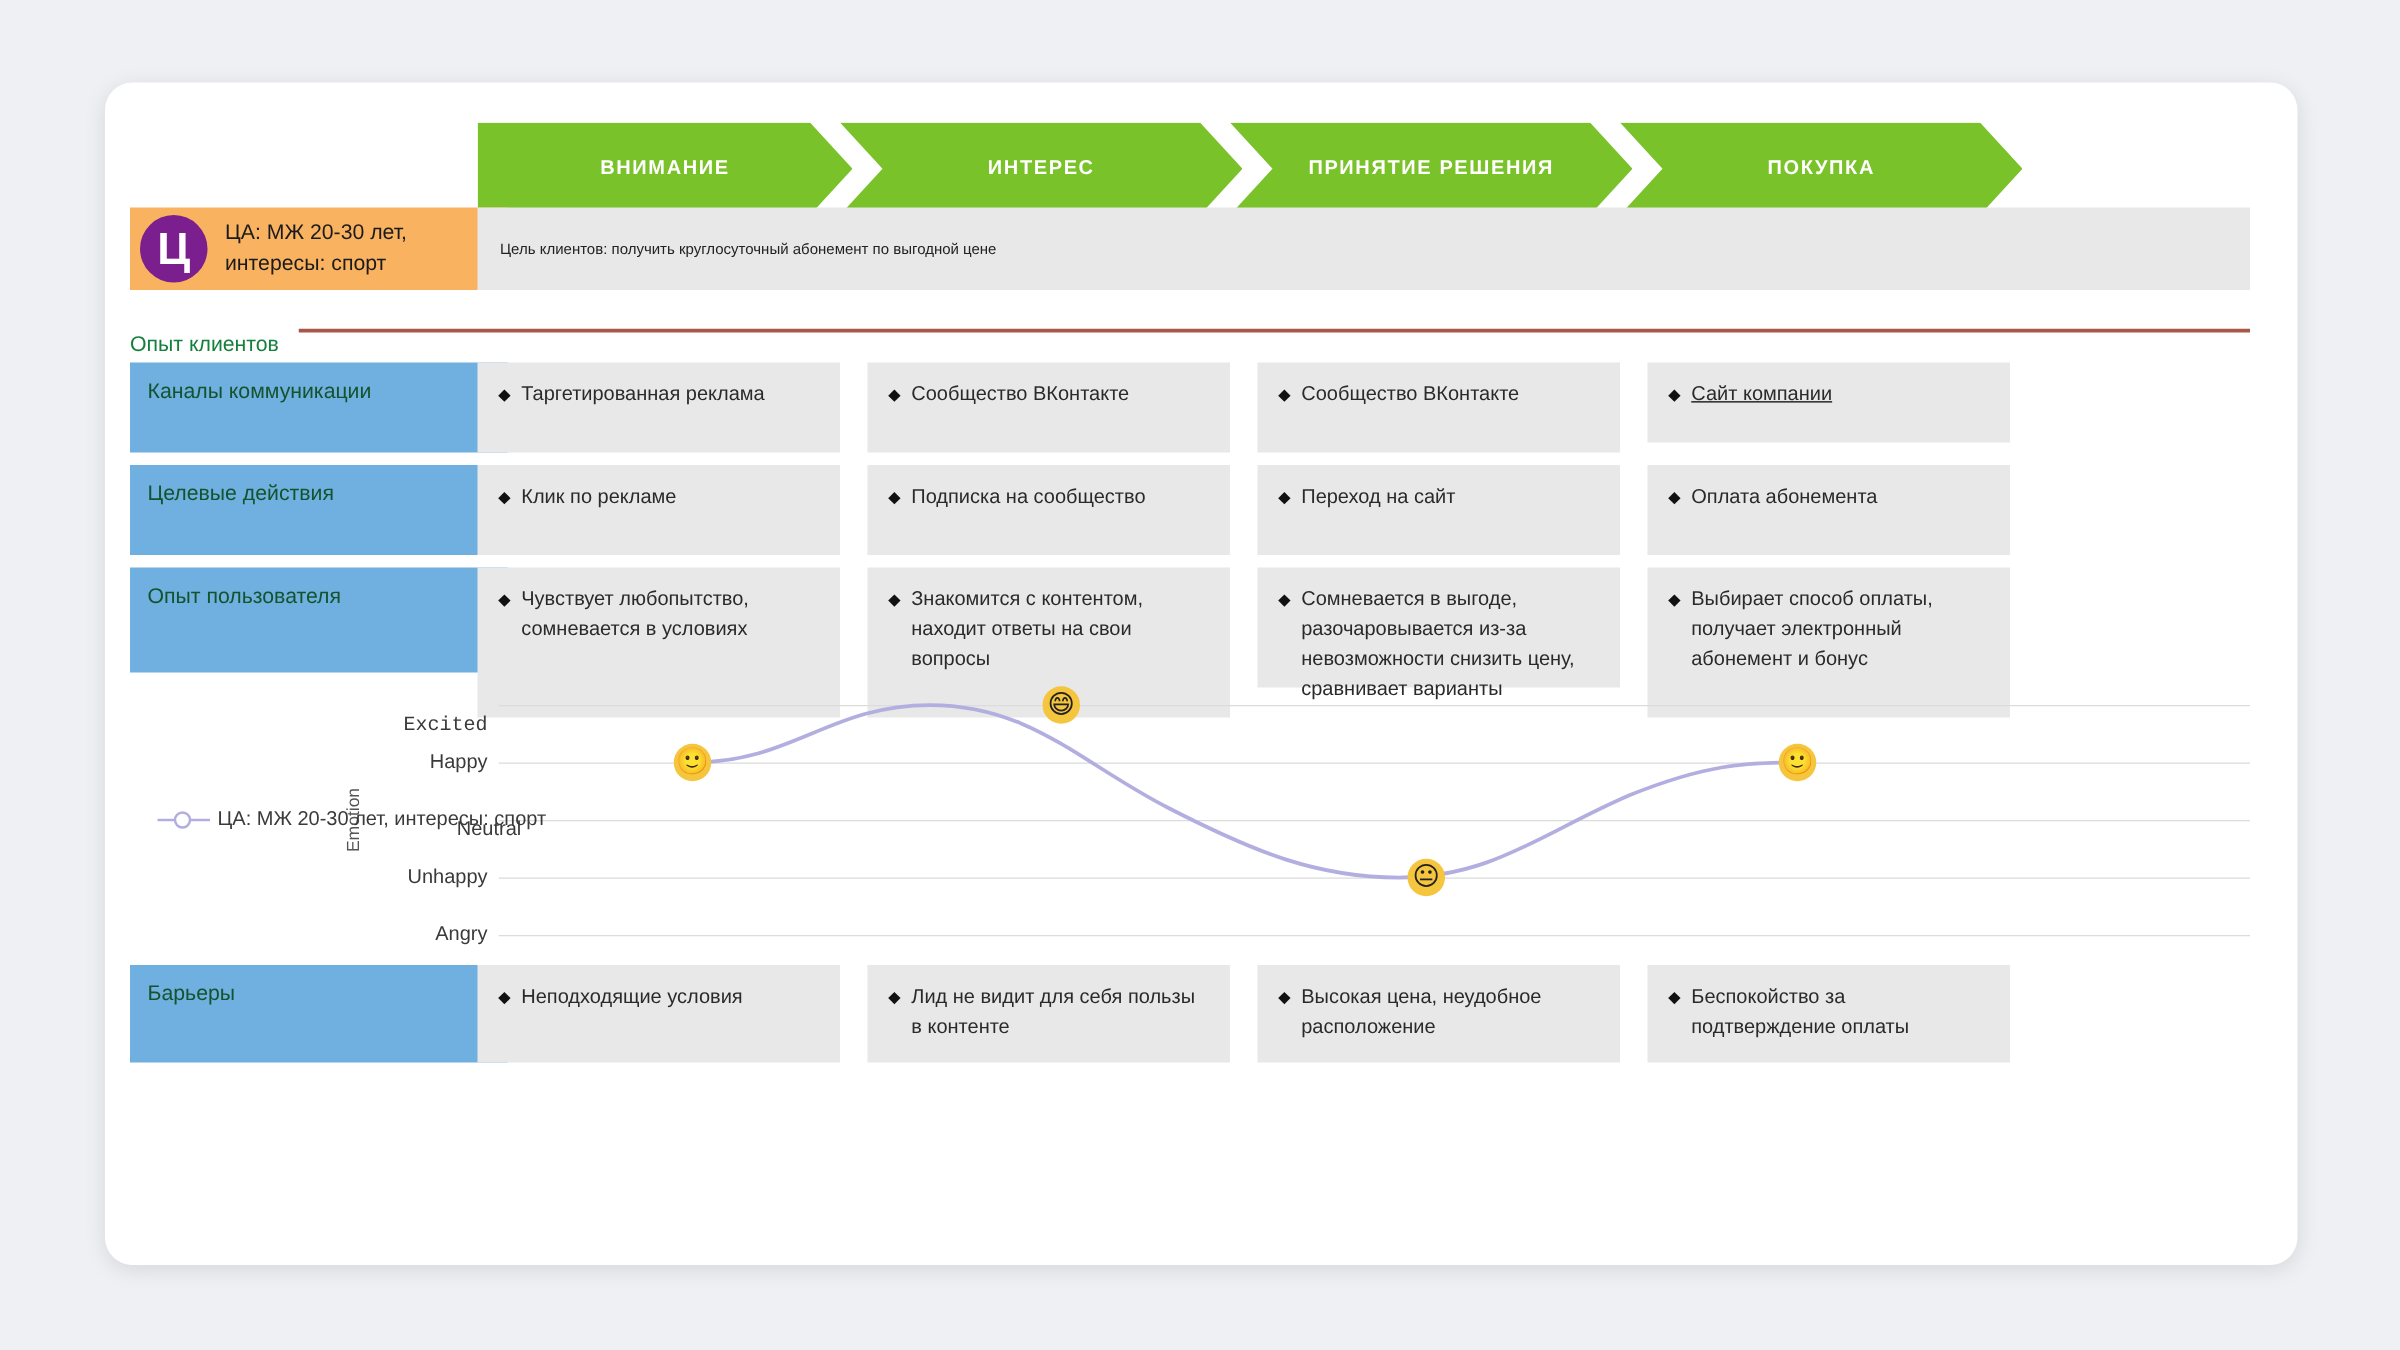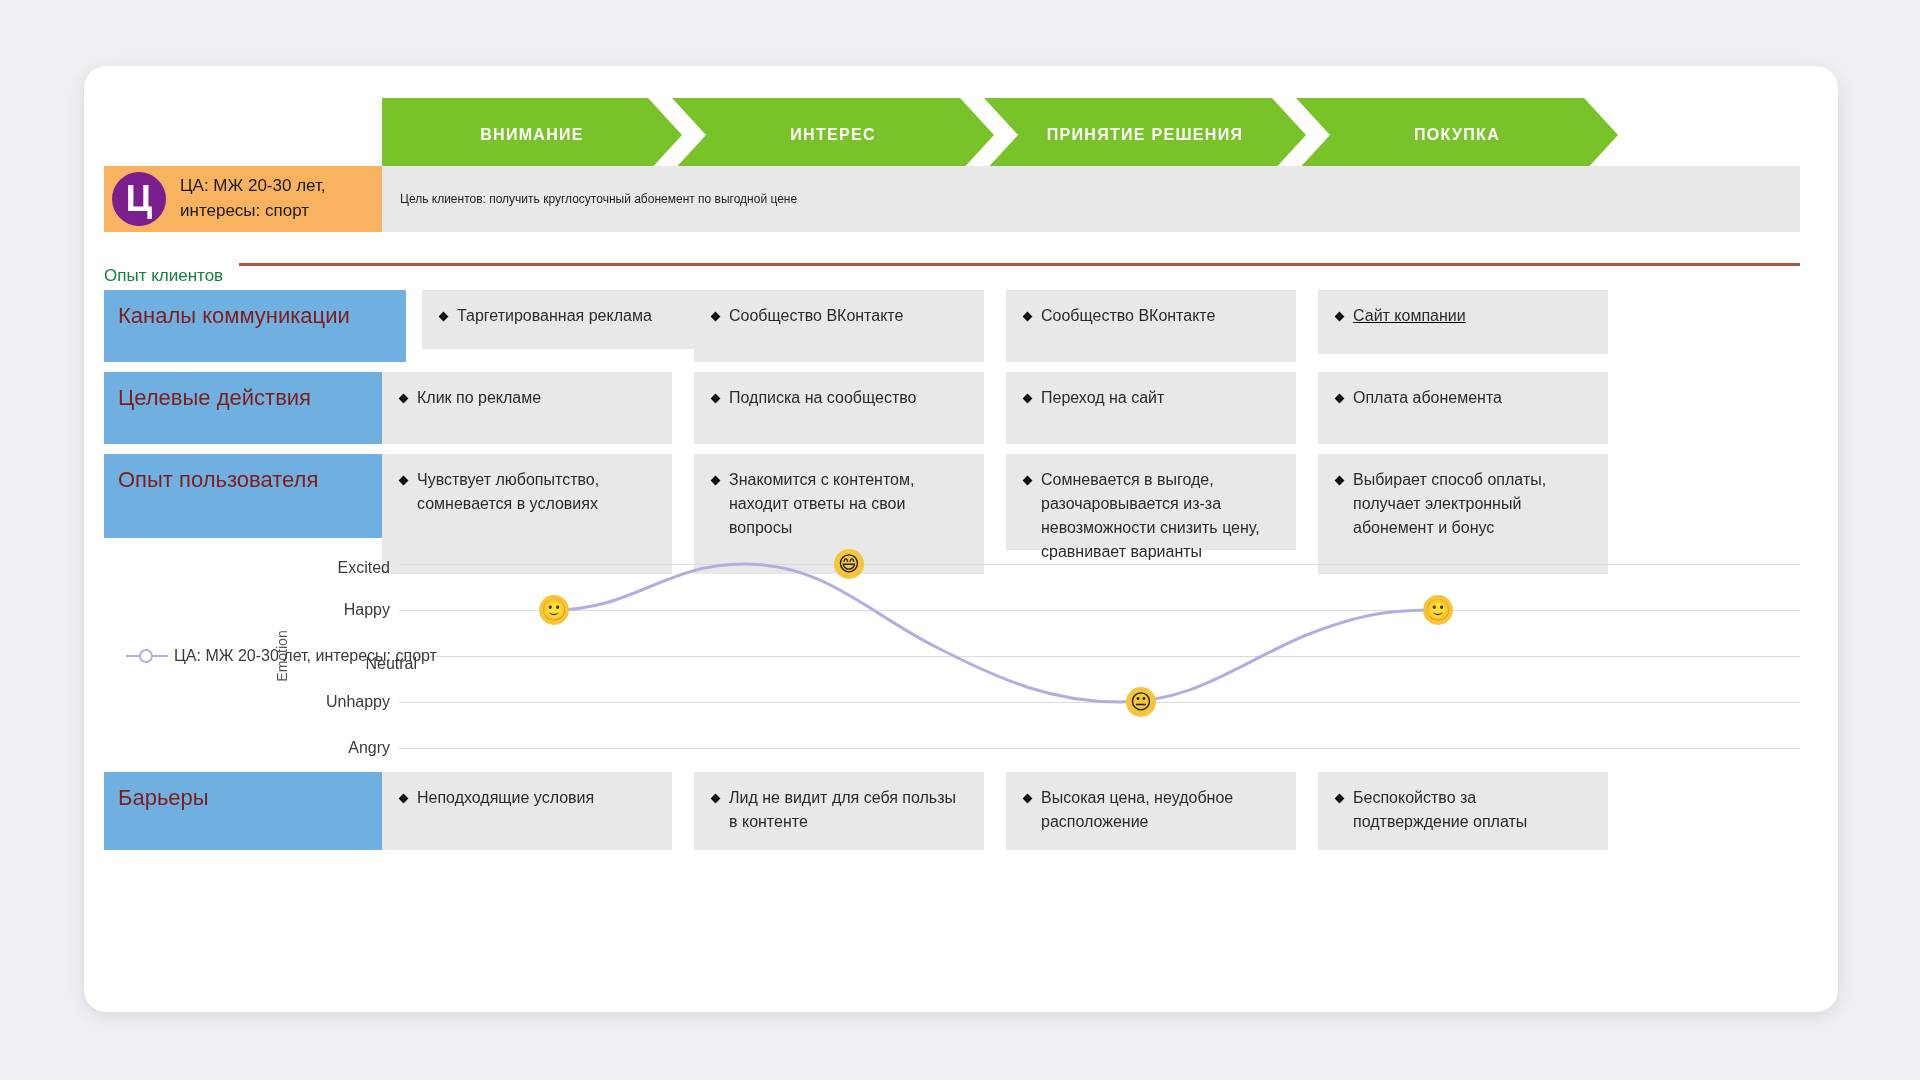--- a/index.html
+++ b/index.html
@@ -117,22 +117,22 @@
 
   
   .rowlabel {
     position: absolute;
     left: 20px;
     background: #6fb0e0;
     box-sizing: border-box;
     padding: 13px 0 0 14px;
   }
   .rowlabel span {
-    font-size: 22px;
-    color: #7f1d1d;
+    font-size: 17px;
+    color: #14532d;
   }
 
   
   .cell {
     position: absolute;
     background: #e8e8e8;
     box-sizing: border-box;
     padding: 14px 16px 10px 16px;
   }
   .cell ul { margin: 0; padding: 0; list-style: none; }
@@ -263,21 +263,21 @@
     </div>
 
     <div class="divider-wrap">
       <span class="divider-label">Опыт клиентов</span>
       <span class="divider-line"></span>
     </div>
 
     <div class="rowlabel" style="top:224px; width:302px; height:72px;">
       <span>Каналы коммуникации</span>
     </div>
-    <div class="cell" style="left:298px; top:224px; width:290px; height:59px;margin-left:40px;">
+    <div class="cell" style="left:298px; top:224px; width:290px; height:72px;">
       <ul>
           <li>Таргетированная реклама</li>
         </ul>
     </div>
     <div class="cell" style="left:610px; top:224px; width:290px; height:72px;">
       <ul>
           <li>Сообщество ВКонтакте</li>
         </ul>
     </div>
     <div class="cell" style="left:922px; top:224px; width:290px; height:72px;">
@@ -340,21 +340,21 @@
     </div>
 
     <div class="chart">
 
       <div class="chart-gridline" style="top:8px;"></div>
       <div class="chart-gridline" style="top:54px;"></div>
       <div class="chart-gridline" style="top:100px;"></div>
       <div class="chart-gridline" style="top:146px;"></div>
       <div class="chart-gridline" style="top:192px;"></div>
 
-      <div class="ytick-holder" style="top:12px;">Excited</div>
+      <div class="ytick-holder" style="top:24px;font-family:Liberation Mono, monospace;">Excited</div>
       <div class="ytick-holder" style="top:54px;">Happy</div>
       <div class="ytick-holder" style="top:108px;padding-left:27px;">Neutral</div>
       <div class="ytick-holder" style="top:146px;">Unhappy</div>
       <div class="ytick-holder" style="top:192px;">Angry</div>
 
       <div class="axis-title">Emotion</div>
 
       <div class="legend">
         <span class="legend-marker"></span>
         <span class="legend-text">ЦА: МЖ 20-30 лет, интересы: спорт</span>

